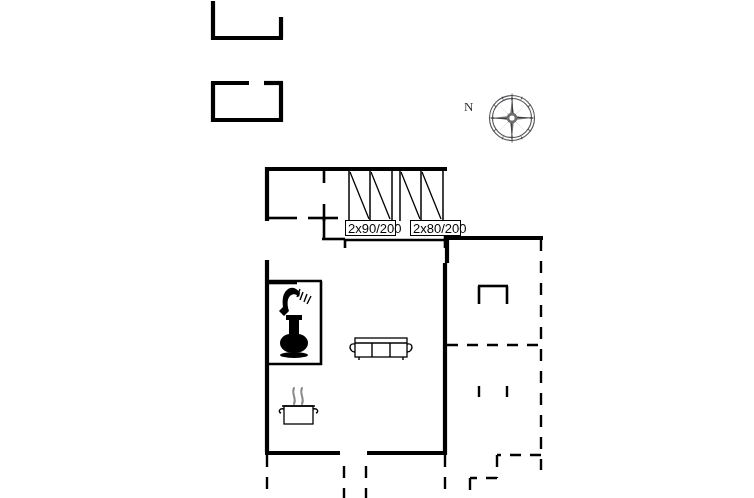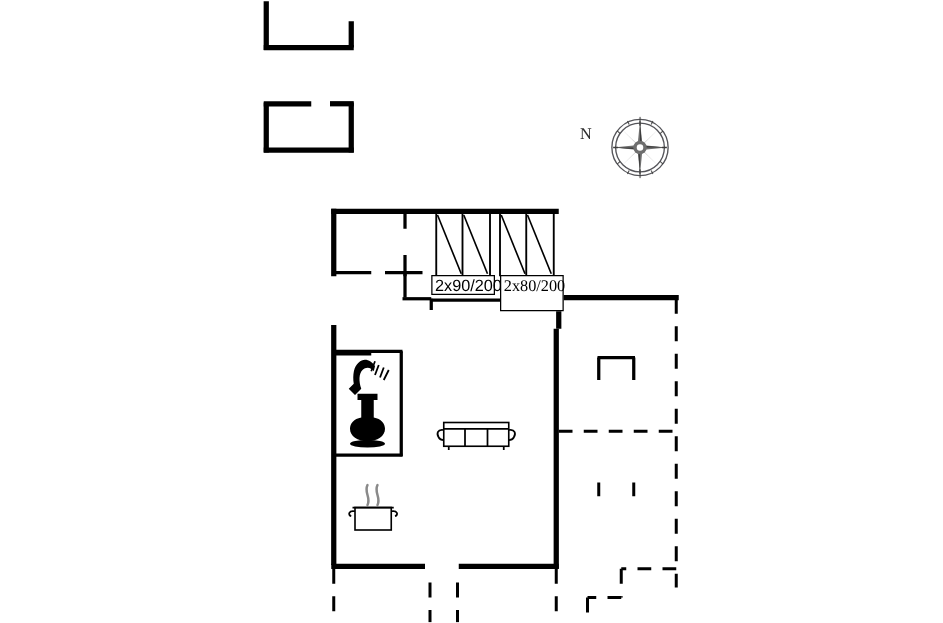--- a/index.html
+++ b/index.html
@@ -49,21 +49,21 @@
     line-height: 13px;
     color: #000000;
     background: #ffffff;
     border: 1.2px solid #000000;
     padding: 1px 2px 1px 2px;
     white-space: nowrap;
     text-align: center;
     box-sizing: border-box;
   }
   #label-door-a { left: 345px; top: 220px; width: 51px; height: 16px; }
-  #label-door-b { left: 400px; top: 220px; width: 51px; height: 29px; font-family: Liberation Serif, serif; }
+  #label-door-b { left: 410px; top: 220px; width: 51px; height: 16px; }
   #north-letter {
     position: absolute;
     left: 464px;
     top: 99px;
     font-family: "Liberation Serif", serif;
     font-size: 13px;
     color: #2e2e2e;
     letter-spacing: 0.3px;
   }
 </style>

